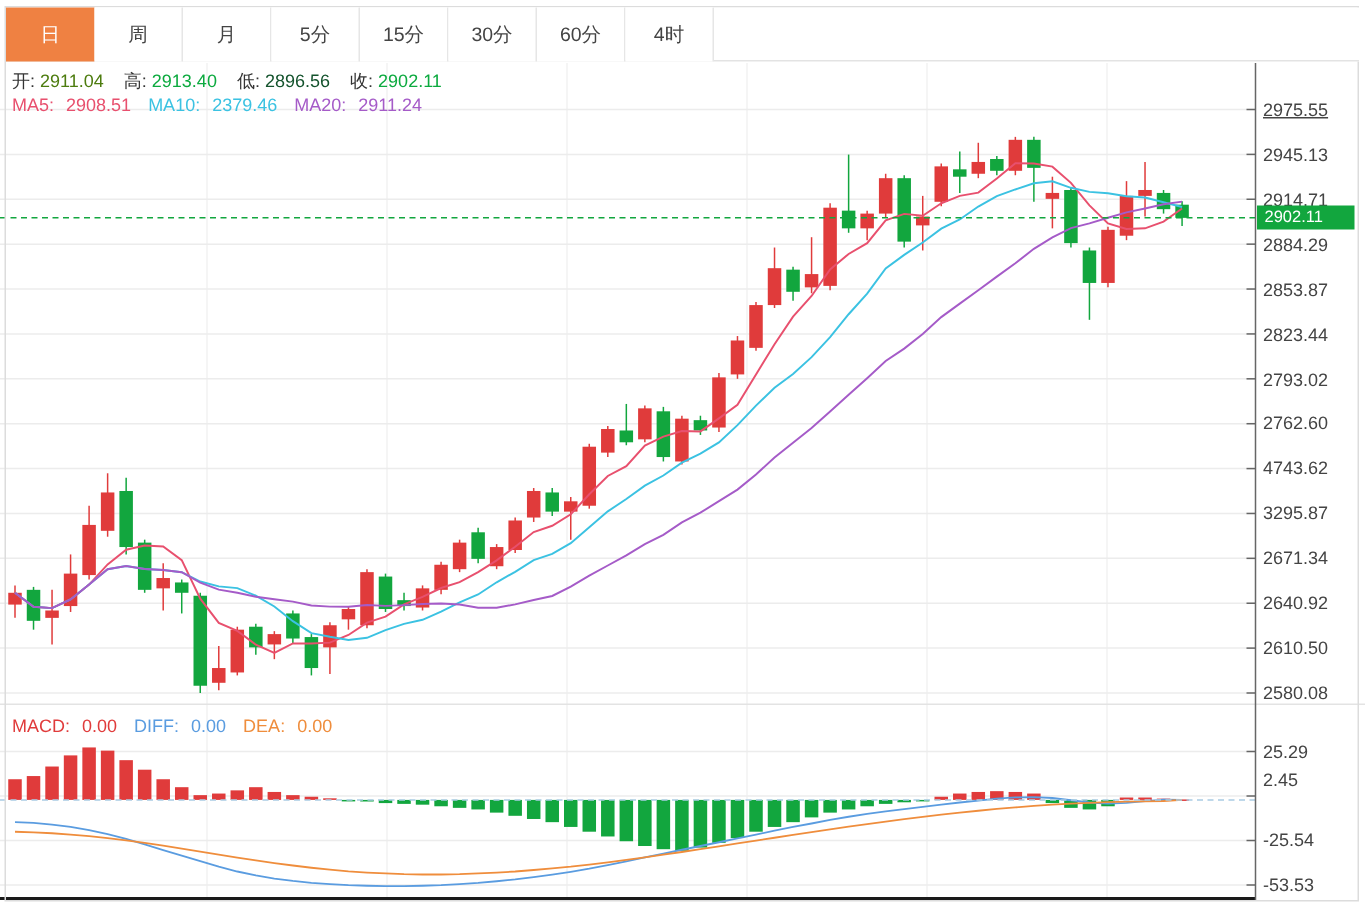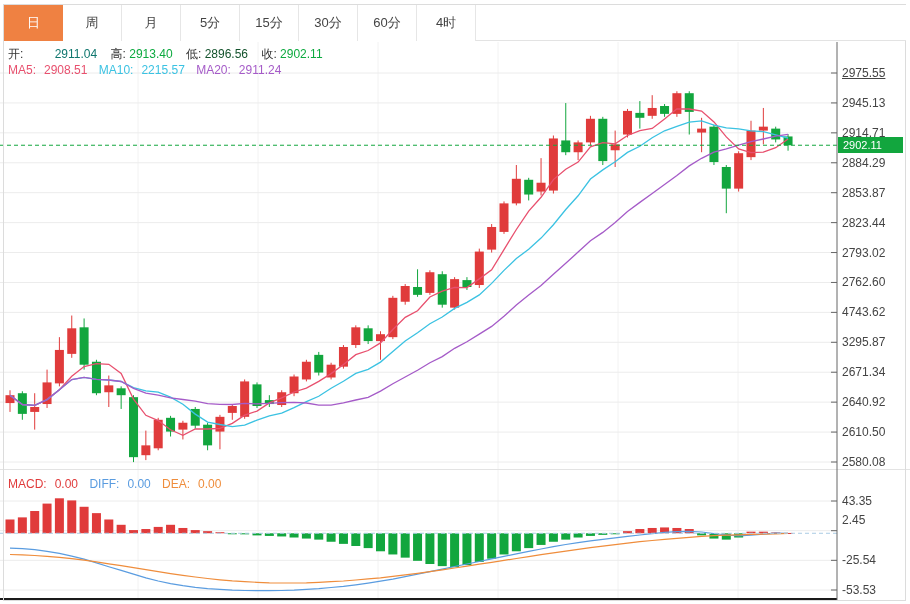--- a/index.html
+++ b/index.html
@@ -286,32 +286,32 @@
     <div class="tab">月</div>
     <div class="tab">5分</div>
     <div class="tab">15分</div>
     <div class="tab">30分</div>
     <div class="tab">60分</div>
     <div class="tab">4时</div>
   </div>
 
   <div class="readout" id="ohlc-row">
     <span class="lbl">开:</span>
-    <span class="val" style="color: #0f766e; margin-left: 28px;">2911.04</span>
+    <span class="val" style="color: #4d7c0f;">2911.04</span>
     <span class="lbl">高:</span>
     <span class="val" style="color: rgb(12, 170, 63);">2913.40</span>
     <span class="lbl">低:</span>
     <span class="val" style="color: #14532d;">2896.56</span>
     <span class="lbl">收:</span>
     <span class="val" style="color: rgb(12, 170, 63);">2902.11</span>
   </div>
 
   <div class="readout" id="ma-row">
     <span id="ma5l" style="color: rgb(232, 80, 110);">MA5:</span><span id="ma5v" style="color: rgb(232, 80, 110);">2908.51</span>
-    <span id="ma10l" style="color: rgb(59, 194, 226);">MA10:</span><span id="ma10v" style="color: rgb(59, 194, 226);">2215.57</span>
+    <span id="ma10l" style="color: rgb(59, 194, 226);">MA10:</span><span id="ma10v" style="color: rgb(59, 194, 226);">2379.46</span>
     <span id="ma20l" style="color: rgb(165, 91, 200);">MA20:</span><span id="ma20v" style="color: rgb(165, 91, 200);">2911.24</span>
   </div>
 
   <div class="readout" id="macd-row">
     <span id="macdl" style="color: rgb(224, 59, 59);">MACD:</span><span id="macdv" style="color: rgb(224, 59, 59);">0.00</span>
     <span id="diffl" style="color: rgb(90, 156, 224);">DIFF:</span><span id="diffv" style="color: rgb(90, 156, 224);">0.00</span>
     <span id="deal" style="color: rgb(239, 141, 60);">DEA:</span><span id="deav" style="color: rgb(239, 141, 60);">0.00</span>
   </div>
 
   <div id="price-badge" style="background: rgb(18, 166, 62); top: 137.239px;">2902.11</div>
@@ -323,18 +323,18 @@
       <div class="axis-label" style="top: 185.689px;">2853.87</div>
       <div class="axis-label" style="top: 215.621px;">2823.44</div>
       <div class="axis-label" style="top: 245.544px;">2793.02</div>
       <div class="axis-label" style="top: 275.466px;">2762.60</div>
       <div class="axis-label" style="top: 305.388px;">4743.62</div>
       <div class="axis-label" style="top: 335.311px;">3295.87</div>
       <div class="axis-label" style="top: 365.233px;">2671.34</div>
       <div class="axis-label" style="top: 395.155px;">2640.92</div>
       <div class="axis-label" style="top: 425.078px;">2610.50</div>
       <div class="axis-label" style="top: 455px;">2580.08</div>
-      <div class="axis-label" style="top: 494px;">43.35</div>
+      <div class="axis-label" style="top: 494px;">25.29</div>
       <div class="axis-label" style="top: 513px;">2.45</div>
       <div class="axis-label" style="top: 553.337px;">-25.54</div>
       <div class="axis-label" style="top: 583px;">-53.53</div>
     </div>
 </div>
 
 </body></html>

